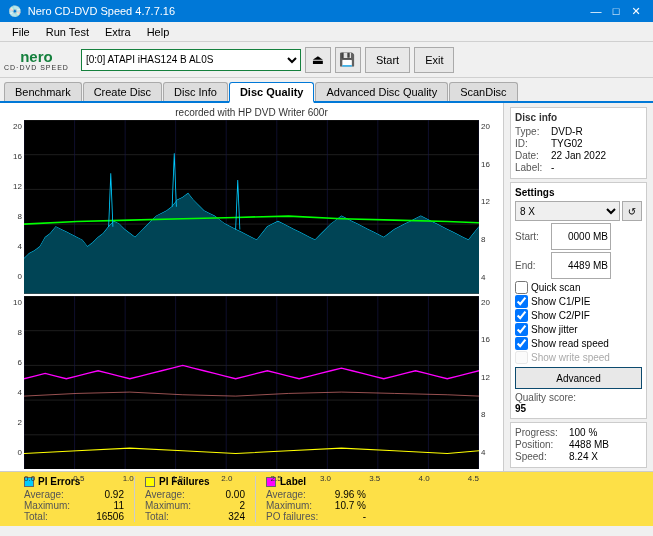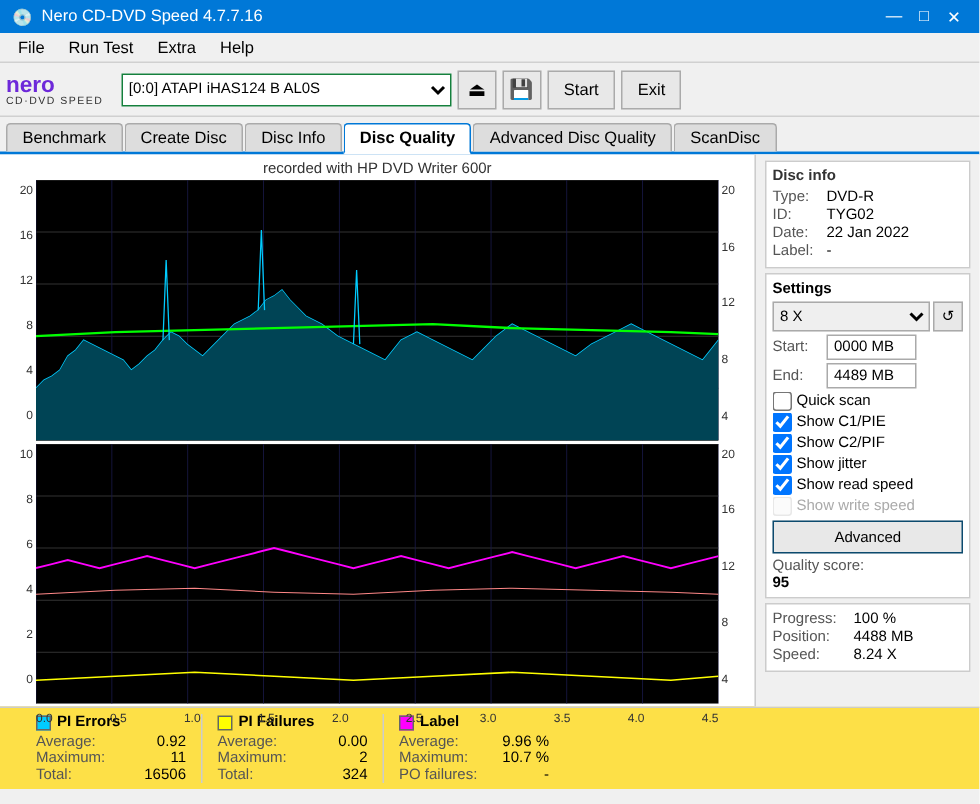--- a/index.html
+++ b/index.html
@@ -47,21 +47,21 @@
     
     .settings-section { background: white; border: 1px solid #ccc; padding: 4px; }
     .settings-title { font-weight: bold; font-size: 10px; margin-bottom: 3px; }
     
     .speed-row { display: flex; gap: 2px; align-items: center; }
     .speed-select { flex: 1; height: 20px; font-size: 10px; border: 1px solid #aaa; }
     .small-btn { width: 20px; height: 20px; font-size: 10px; background: #e8e8e8; border: 1px solid #aaa; cursor: pointer; display: flex; align-items: center; justify-content: center; }
     
     .mb-row { display: flex; align-items: center; gap: 4px; font-size: 10px; margin: 2px 0; }
     .mb-label { min-width: 32px; color: #555; }
-    .mb-input { width: 60px; height: 17px; font-size: 10px; border: 1px solid #aaa; text-align: right; padding-right: 14px; }
+    .mb-input { width: 60px; height: 27px; font-size: 10px; border: 1px solid #aaa; text-align: right; padding-right: 2px; }
     
     .checkbox-row { display: flex; align-items: center; gap: 3px; font-size: 10px; margin: 1px 0; }
     .checkbox-row input { margin: 0; }
     .checkbox-row label { cursor: pointer; }
     .checkbox-row.disabled label { color: #aaa; }
     .checkbox-row.disabled input { opacity: 0.5; }
     
     .advanced-btn { width: 100%; height: 22px; font-size: 10px; background: #e8e8e8; border: 1px solid #0c4a6e; cursor: pointer; margin-top: 2px; }
     
     .quality-score-row { display: flex; justify-content: space-between; font-size: 10px; margin-top: 3px; flex-direction: column; }
@@ -99,21 +99,21 @@
 
 <div class="menubar">
   <span class="menubar-item">File</span>
   <span class="menubar-item">Run Test</span>
   <span class="menubar-item">Extra</span>
   <span class="menubar-item">Help</span>
 </div>
 
 <div class="toolbar">
   <div style="display:flex;flex-direction:column;margin-right:8px;">
-    <div style="font-size:15px;font-weight:bold;color:#6d28d9;line-height:1;">nero</div>
+    <div style="font-size:15px;font-weight:bold;color:#15803d;line-height:1;text-align:center;">nero</div>
     <div style="font-size:7px;color:#333;letter-spacing:1px;">CD·DVD SPEED</div>
   </div>
   <select class="drive-select">
     <option>[0:0]  ATAPI iHAS124  B AL0S</option>
   </select>
   <div class="toolbar-icon-btn" title="Eject">⏏</div>
   <div class="toolbar-icon-btn" title="Save">💾</div>
   <button class="toolbar-btn start">Start</button>
   <button class="toolbar-btn">Exit</button>
 </div>

